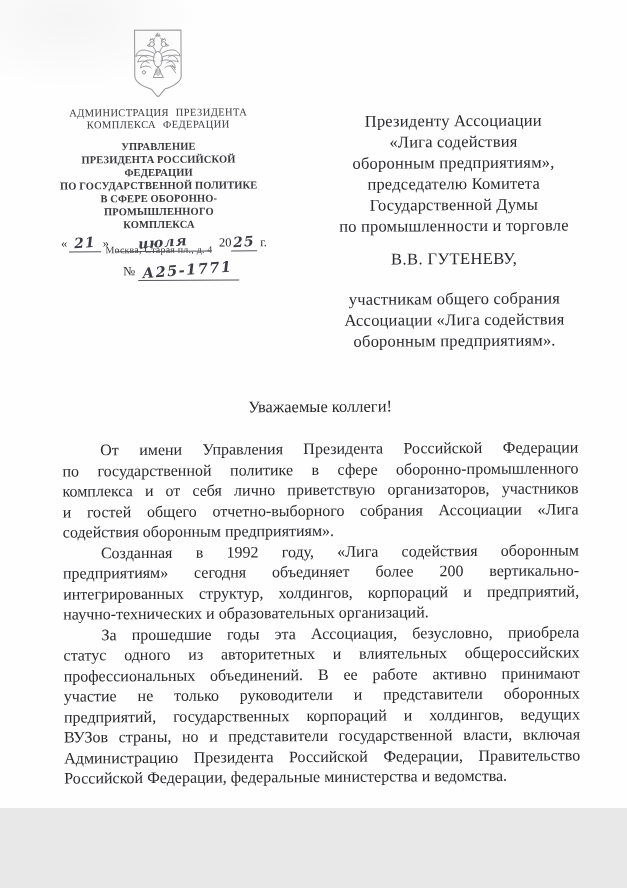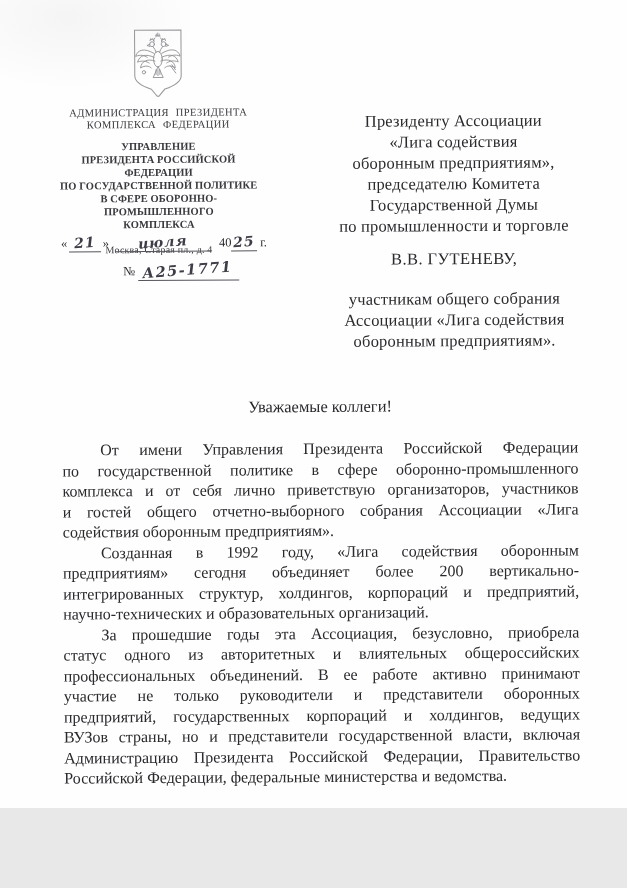--- a/index.html
+++ b/index.html
@@ -102,21 +102,21 @@
           <div class="dept-line">УПРАВЛЕНИЕ</div>
           <div class="dept-line">ПРЕЗИДЕНТА РОССИЙСКОЙ ФЕДЕРАЦИИ</div>
           <div class="dept-line">ПО ГОСУДАРСТВЕННОЙ ПОЛИТИКЕ</div>
           <div class="dept-line">В СФЕРЕ ОБОРОННО-ПРОМЫШЛЕННОГО</div>
           <div class="dept-line">КОМПЛЕКСА</div>
         </div>
       <div class="hq-address">Москва, Старая пл., д. 4</div>
     </div>
 
     <div class="dateline">
-      <span>«</span><span class="day-slot"><span class="hw">21</span></span><span>»</span><span class="month-slot"><span class="hw">июля</span></span><span>40</span><span class="year-slot"><span class="hw">25</span></span>
+      <span>«</span><span class="day-slot"><span class="hw">21</span></span><span>»</span><span class="month-slot"><span class="hw">июля</span></span><span>20</span><span class="year-slot"><span class="hw">25</span></span>
       <span>г.</span>
       <div class="numline">
         <span>№</span>
         <span class="num-slot"><span class="hw">А25-1771</span></span>
       </div>
     </div>
 
     <div class="addressee">
       <div>
           <div class="addr-line">Президенту Ассоциации</div>

